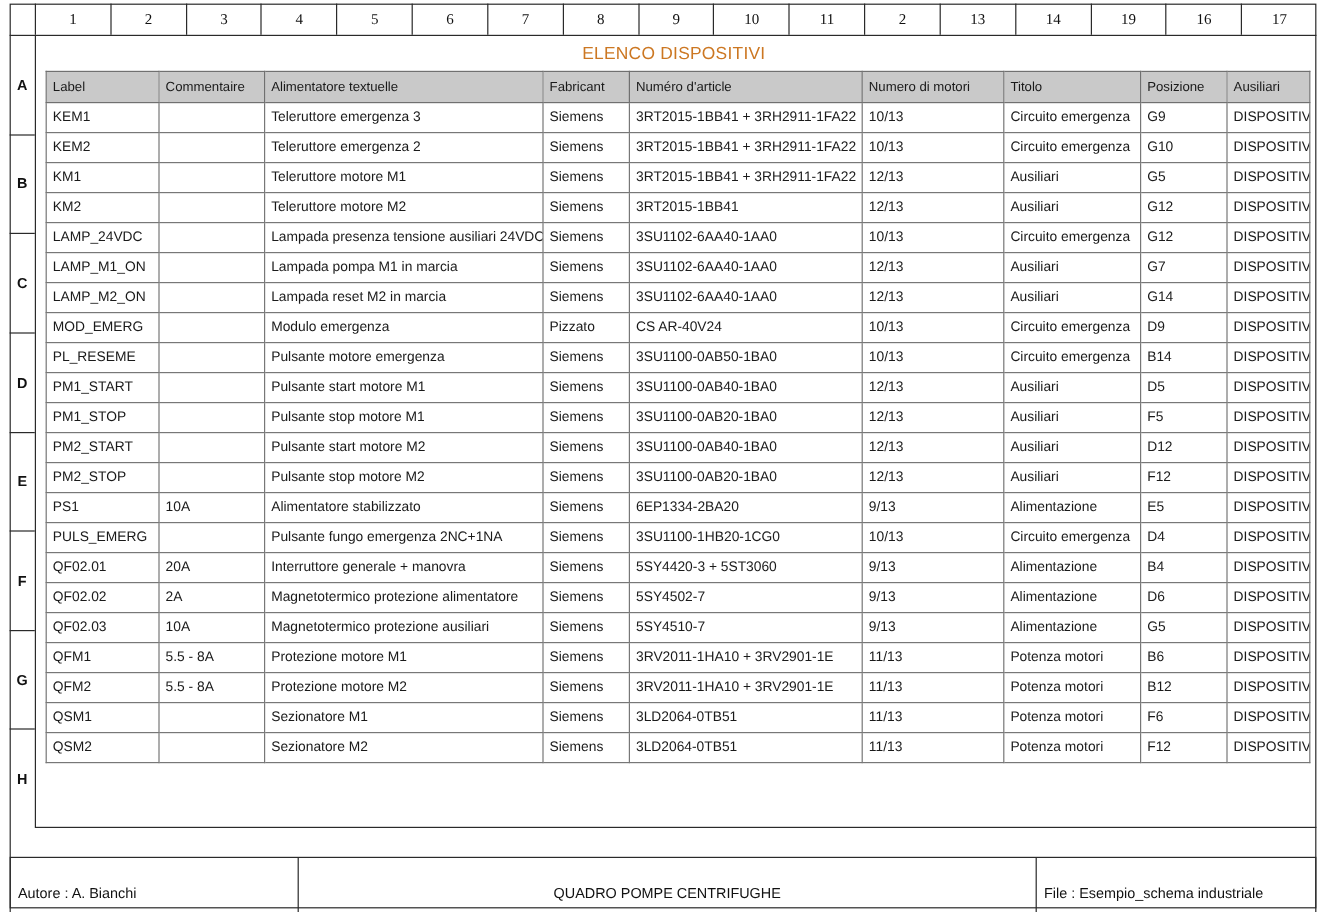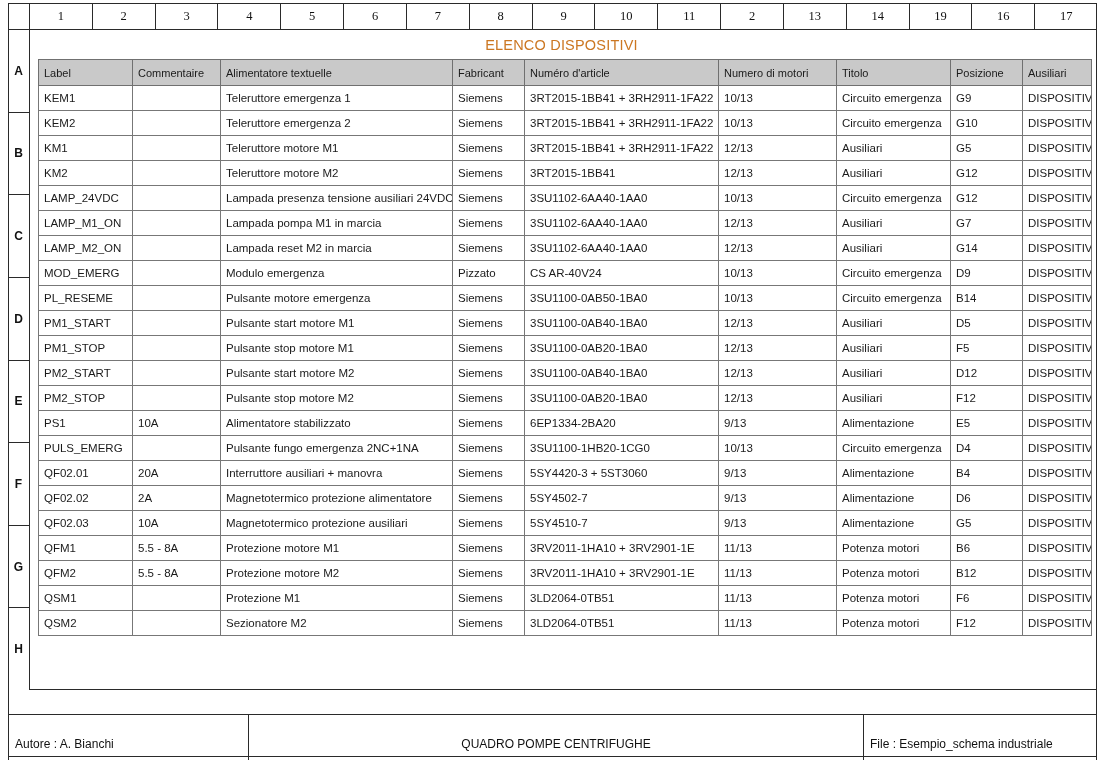--- a/index.html
+++ b/index.html
@@ -260,21 +260,21 @@
               <th>Numero di motori</th>
               <th>Titolo</th>
               <th>Posizione</th>
               <th>Ausiliari</th>
             </tr>
         </thead>
         <tbody id="table-body">
             <tr>
               <td>KEM1</td>
               <td></td>
-              <td>Teleruttore emergenza 1</td>
+              <td>Teleruttore emergenza 3</td>
               <td>Siemens</td>
               <td>3RT2015-1BB41 + 3RH2911-1FA22</td>
               <td>10/13</td>
               <td>Circuito emergenza</td>
               <td>G9</td>
               <td>DISPOSITIVO</td>
             </tr>
             <tr>
               <td>KEM2</td>
               <td></td>
@@ -425,21 +425,21 @@
               <td>Siemens</td>
               <td>3SU1100-1HB20-1CG0</td>
               <td>10/13</td>
               <td>Circuito emergenza</td>
               <td>D4</td>
               <td>DISPOSITIVO</td>
             </tr>
             <tr>
               <td>QF02.01</td>
               <td>20A</td>
-              <td>Interruttore ausiliari + manovra</td>
+              <td>Interruttore generale + manovra</td>
               <td>Siemens</td>
               <td>5SY4420-3 + 5ST3060</td>
               <td>9/13</td>
               <td>Alimentazione</td>
               <td>B4</td>
               <td>DISPOSITIVO</td>
             </tr>
             <tr>
               <td>QF02.02</td>
               <td>2A</td>
@@ -480,21 +480,21 @@
               <td>Siemens</td>
               <td>3RV2011-1HA10 + 3RV2901-1E</td>
               <td>11/13</td>
               <td>Potenza motori</td>
               <td>B12</td>
               <td>DISPOSITIVO</td>
             </tr>
             <tr>
               <td>QSM1</td>
               <td></td>
-              <td>Protezione M1</td>
+              <td>Sezionatore M1</td>
               <td>Siemens</td>
               <td>3LD2064-0TB51</td>
               <td>11/13</td>
               <td>Potenza motori</td>
               <td>F6</td>
               <td>DISPOSITIVO</td>
             </tr>
             <tr>
               <td>QSM2</td>
               <td></td>

